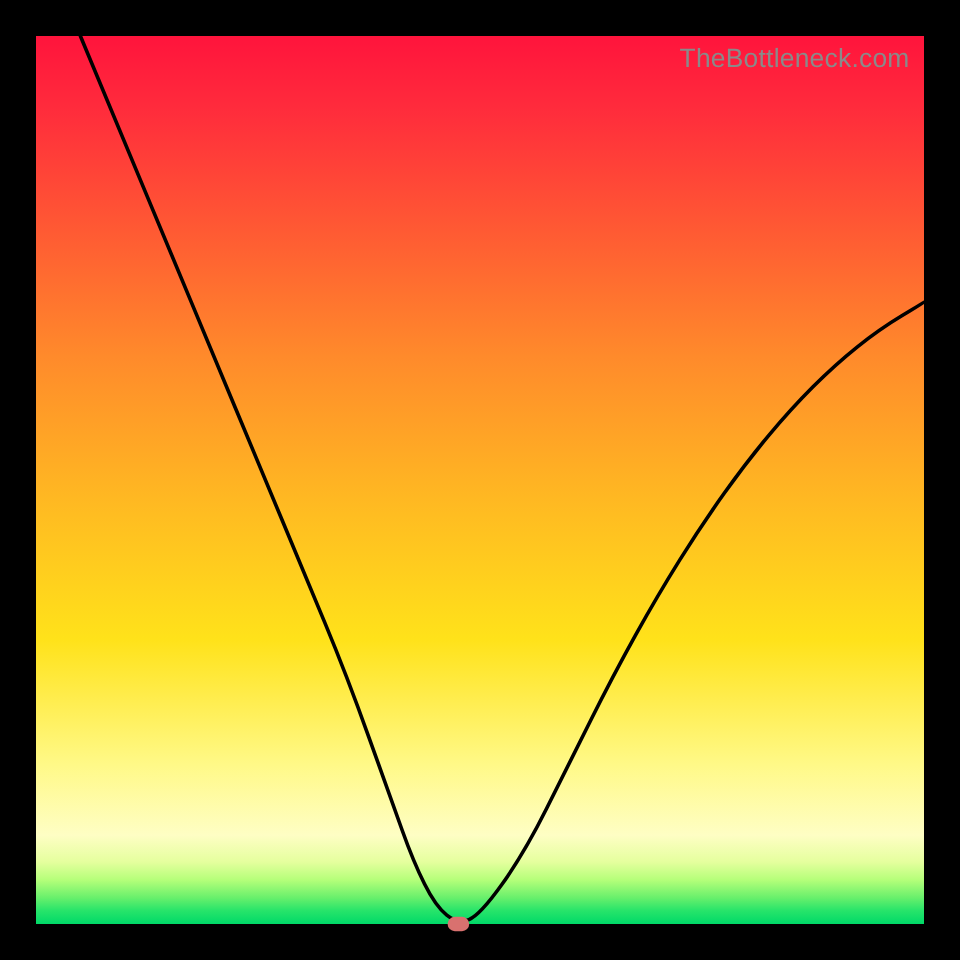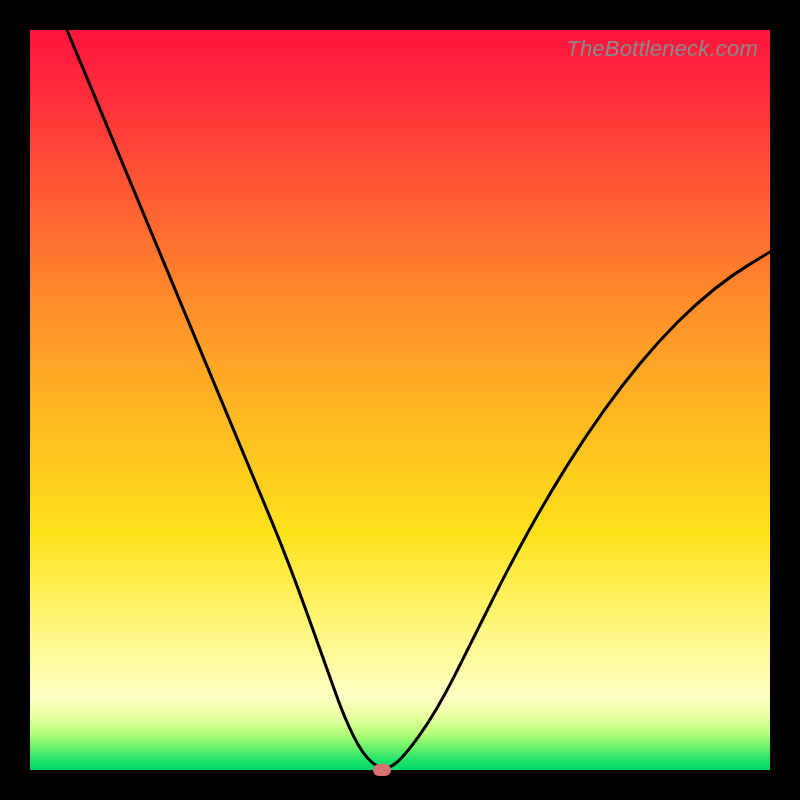--- a/index.html
+++ b/index.html
@@ -32,21 +32,20 @@
       #ffb822 52%,
       #ffe21a 68%,
       #fff987 82%,
       #fefec4 90%,
       #e5ff9e 93%,
       #b6ff7a 95%,
       #6af06c 97%,
       #27e46a 98.5%,
       #00d968 100%
     );
-    font-style: italic;
   }
   .watermark {
     position: absolute;
     top: 6px;
     right: 12px;
     color: #8a8a8a;
     font-size: 22px;
     font-weight: 500;
     letter-spacing: 0.2px;
     user-select: none;

